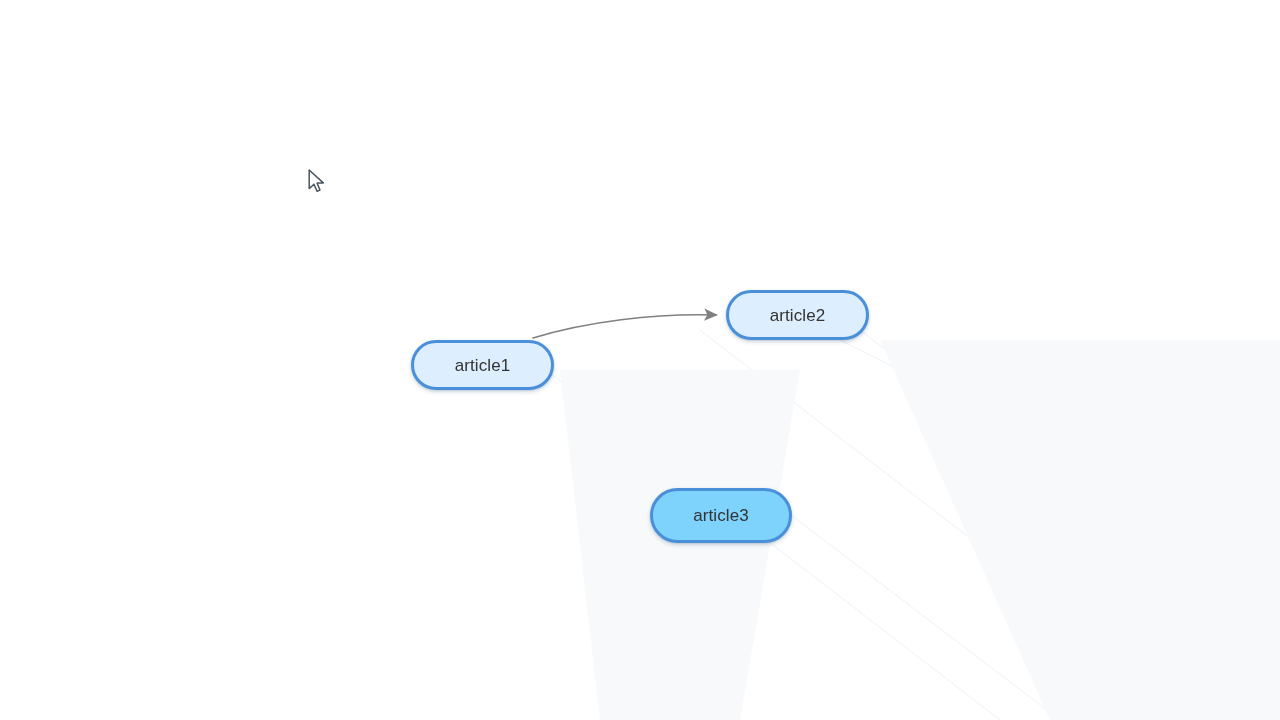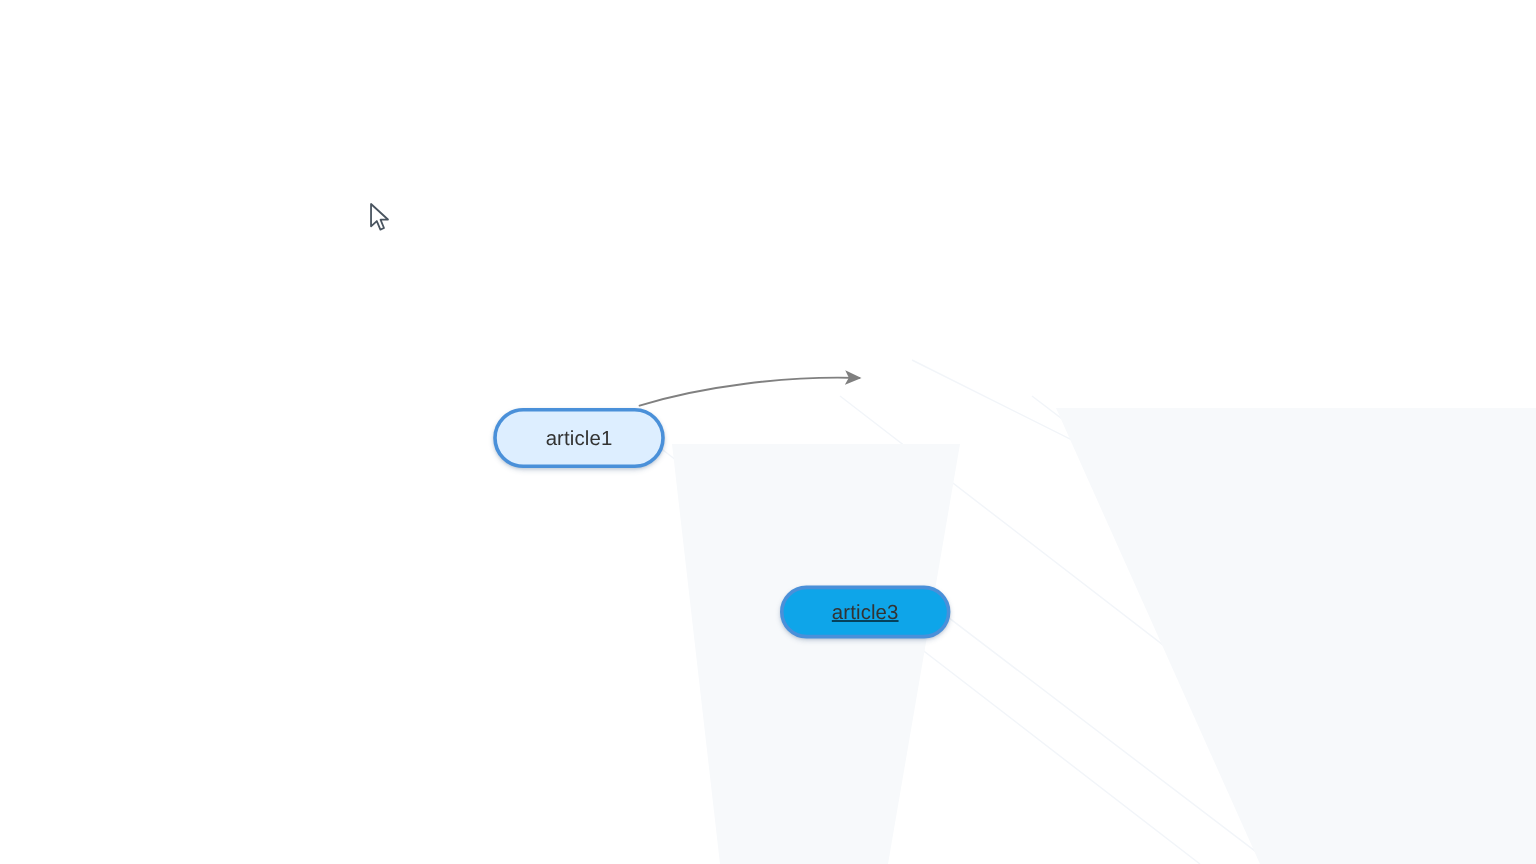--- a/index.html
+++ b/index.html
@@ -120,22 +120,25 @@
       </defs>
       <path id="edge-path-0" fill="none" stroke="#808080" stroke-width="1.6" stroke-linecap="round" marker-end="url(#arrow-head)" d="M 533 338 C 585 322, 655 313, 716 315"></path>
     </svg>
 
     <div id="node-layer">
 
       <div class="graph-node" style="left: 411px; top: 340px; width: 143px; height: 50px; background: rgb(221, 238, 255); border-color: rgb(74, 144, 217);">
         <span class="graph-node-label" style="color: rgb(51, 51, 51); text-align: center;">article1</span>
       </div>
 
+      <div class="graph-node" style="left: 726px; top: 290px; width: 143px; height: 50px; background: rgb(221, 238, 255); border-color: rgb(74, 144, 217);">
+        <span class="graph-node-label" style="color: rgb(51, 51, 51);">article2</span>
+      </div>
 
-      <div class="graph-node" style="left: 650px; top: 488px; width: 142px; height: 44px; background: #0ea5e9; border-color: rgb(74, 144, 217); text-decoration: underline;">
+      <div class="graph-node" style="left: 650px; top: 488px; width: 142px; height: 55px; background: #7dd3fc; border-color: rgb(74, 144, 217);">
         <span class="graph-node-label" style="color: rgb(51, 51, 51);">article3</span>
       </div>
 
     </div>
   </div>
 
   <svg id="mouse-cursor" width="20" height="28" viewBox="0 0 20 28" xmlns="http://www.w3.org/2000/svg" style="left:308px; top:169px;">
     <path d="M 1.2 1.0 L 1.2 19.6 L 6.0 15.2 L 9.0 22.3 L 12.0 21.0 L 9.1 14.1 L 15.3 13.9 Z" fill="#ffffff" stroke="#4a5560" stroke-width="1.5" stroke-linejoin="round"></path>
   </svg>
 

